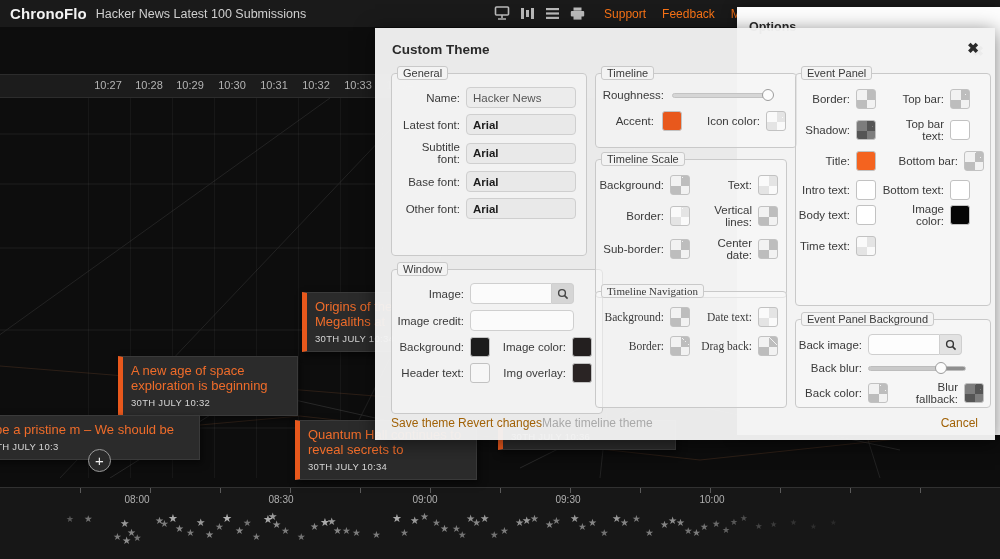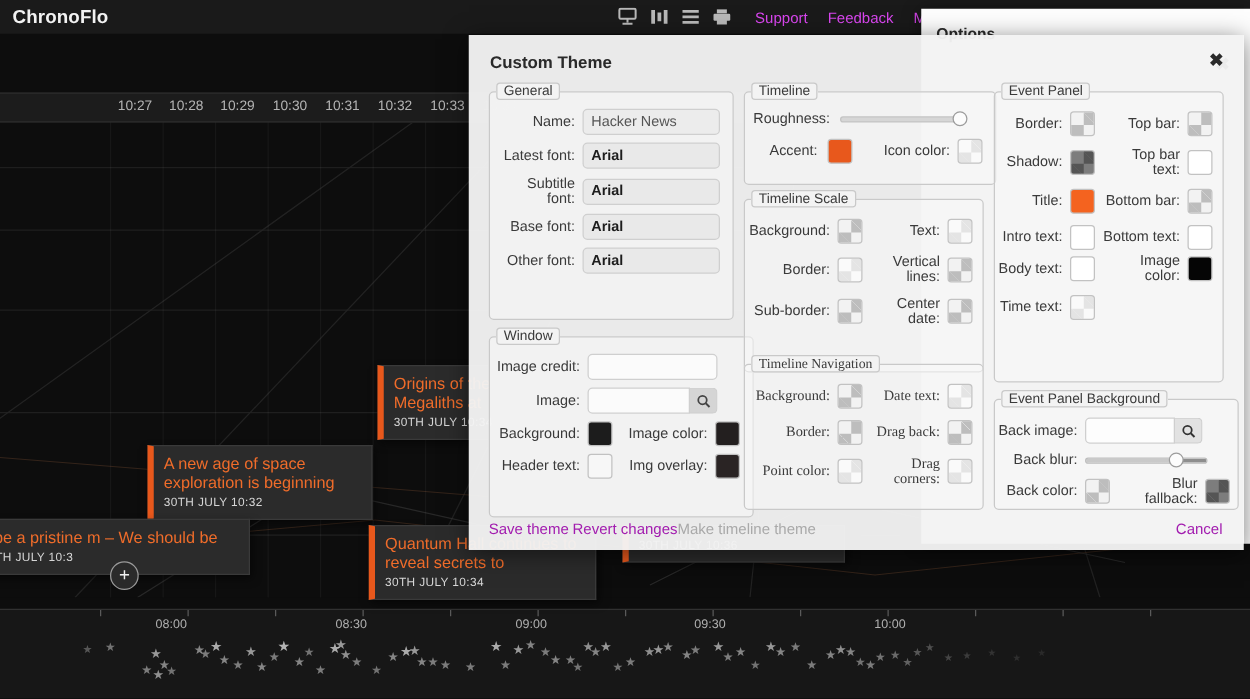--- a/index.html
+++ b/index.html
@@ -17,21 +17,21 @@
     position: absolute; top: 0; left: 0; width: 1000px; height: 27px;
     background: #1a1a1a; display: flex; align-items: center;
     z-index: 5;
   }
   .brand { font-size: 15px; font-weight: bold; color: #f2f2f2; margin-left: 10px; letter-spacing: .1px;}
   .subtitle { font-size: 12.5px; color: #cfcfcf; margin-left: 9px; }
   .hdr-spacer { flex: 1; }
   .hdr-icons { display: flex; align-items: center; gap: 8px; margin-right: 18px; }
   .hdr-icon { width: 17px; height: 15px; opacity: .82; }
   .hdr-menu { display: flex; align-items: center; gap: 16px; margin-right: 14px; }
-  .hdr-menu span { font-size: 12px; color: #d946ef; }
+  .hdr-menu span { font-size: 12px; color: #f97316; }
   .hdr-close { font-size: 14px; color: #e8e8e8; margin-right: 10px; font-weight:bold;}
 
   
   .scale-strip {
     position: absolute; top: 74px; left: 0; width: 1000px; height: 24px;
     background: #1c1c1c; border-top: 1px solid #2c2c2c; border-bottom: 1px solid #2c2c2c;
     z-index: 2;
   }
   .scale-strip .tick {
     position: absolute; top: 4px; font-size: 11px; color: #b4b4b4;
@@ -147,21 +147,21 @@
     align-items: center; justify-content: center;
   }
 
   .slider { position: relative; height: 14px; display: flex; align-items: center; }
   .slider .track { height: 5px; border-radius: 3px; width: 100%; }
   .slider .knob {
     position: absolute; width: 12px; height: 12px; border-radius: 50%;
     background: #fcfcfc; border: 1px solid #9c9c9c; top: 1px;
   }
 
-  .footer-btn { position: absolute; bottom: 10px; font-size: 12px; color: #a21caf; }
+  .footer-btn { position: absolute; bottom: 10px; font-size: 12px; color: #a16207; }
   .footer-btn.dim { color: #a9a9a9; }
 </style>
 </head>
 <body>
 
 <div id="app">
 
   <div class="floor">
     <svg width="1000" height="380" viewBox="0 0 1000 380">
       <rect width="1000" height="380" fill="#0d0d0d"></rect>
@@ -187,20 +187,21 @@
       </g>
       <g stroke="#3a3a3a" stroke-width="1" fill="none" opacity="0.6">
         <path d="M110,380 L250,292 L420,330"></path>
         <path d="M520,370 L660,300 L900,352"></path>
       </g>
     </svg>
   </div>
 
   <div class="app-header">
     <div class="brand">ChronoFlo</div>
+    <div class="subtitle">Hacker News Latest 100 Submissions</div>
     <div class="hdr-spacer"></div>
     <div class="hdr-icons">
       <span class="hdr-icon">
         <svg width="17" height="15" viewBox="0 0 17 15">
             <rect x="1.5" y="1" width="13" height="8" rx="1" fill="none" stroke="#dcdcdc" stroke-width="1.6"></rect>
             <path d="M8 9v3M4 13h8" stroke="#dcdcdc" stroke-width="1.6"></path>
           </svg>
       </span>
       <span class="hdr-icon">
         <svg width="17" height="15" viewBox="0 0 17 15">
@@ -337,34 +338,34 @@
         <span class="lbl" style="width:62px">Other font:</span>
         <input class="txtin fontin" style="width: 110px; margin-left: 6px;" value="Arial">
       </div>
     </div>
   </fieldset>
 
   <fieldset style="left:16px; top:234px; width:194px; height:152px;">
     <legend>Window</legend>
     <div style="padding:7px 10px 0 4px;">
       <div class="row">
-        <span class="lbl" style="width:68px">Image credit:</span>
-        <input class="txtin" style="width: 104px; margin-left: 6px; background: rgb(251, 251, 251);" value="">
-      </div>
-      <div class="row">
         <span class="lbl" style="width:68px">Image:</span>
         <input class="txtin" style="width: 82px; margin-left: 6px; border-radius: 4px 0px 0px 4px; background: rgb(251, 251, 251);" value="">
         <span class="searchbtn">
           <svg width="12" height="12" viewBox="0 0 12 12">
               <circle cx="5" cy="5" r="3.4" fill="none" stroke="#444" stroke-width="1.4"></circle>
               <path d="M7.6 7.6 L10.6 10.6" stroke="#444" stroke-width="1.5"></path>
             </svg>
         </span>
       </div>
       <div class="row">
+        <span class="lbl" style="width:68px">Image credit:</span>
+        <input class="txtin" style="width: 104px; margin-left: 6px; background: rgb(251, 251, 251);" value="">
+      </div>
+      <div class="row">
         <span class="lbl" style="width:68px">Background:</span>
         <span class="sw" style="margin-left:6px; background:#1c1c1c;"></span>
         <span class="lbl" style="width:68px; margin-left:8px;">Image color:</span>
         <span class="sw" style="margin-left:6px; background:#231f1f;"></span>
       </div>
       <div class="row">
         <span class="lbl" style="width:68px">Header text:</span>
         <span class="sw" style="margin-left:6px; background:#f7f7f7;"></span>
         <span class="lbl" style="width:68px; margin-left:8px;">Img overlay:</span>
         <span class="sw" style="margin-left:6px; background:#2a2424;"></span>
@@ -423,26 +424,20 @@
         <span class="sw chk" style="margin-left:6px;"></span>
         <span class="lbl" style="width:56px; margin-left:6px;text-align:right;">Date text:</span>
         <span class="sw chk-light" style="margin-left:6px;"></span>
       </div>
       <div class="row" style="margin-bottom:9px">
         <span class="lbl" style="width:66px">Border:</span>
         <span class="sw chk" style="margin-left:6px;"></span>
         <span class="lbl" style="width:56px; margin-left:6px;">Drag back:</span>
         <span class="sw chk" style="margin-left:6px;"></span>
       </div>
-      <div class="row">
-        <span class="lbl" style="width:66px">Point color:</span>
-        <span class="sw chk-light" style="margin-left:6px;"></span>
-        <span class="lbl" style="width:56px; margin-left:6px;">Drag corners:</span>
-        <span class="sw chk-light" style="margin-left:6px;"></span>
-      </div>
     </div>
   </fieldset>
 
   <fieldset style="left:420px; top:38px; width:184px; height:240px;">
     <legend>Event Panel</legend>
     <div style="padding:9px 6px 0 2px;">
       <div class="row" style="margin-bottom:9px">
         <span class="lbl" style="width:52px">Border:</span>
         <span class="sw chk" style="margin-left:6px;"></span>
         <span class="lbl" style="width:62px; margin-left:6px;">Top bar:</span>
@@ -450,21 +445,21 @@
       </div>
       <div class="row" style="margin-bottom:9px">
         <span class="lbl" style="width:52px">Shadow:</span>
         <span class="sw chk-dark" style="margin-left:6px;"></span>
         <span class="lbl" style="width:62px; margin-left:6px;">Top bar text:</span>
         <span class="sw" style="margin-left:6px; background:#ffffff;"></span>
       </div>
       <div class="row" style="margin-bottom:9px">
         <span class="lbl" style="width:52px">Title:</span>
         <span class="sw" style="margin-left:6px; background:#f4631f;"></span>
-        <span class="lbl" style="width:62px; margin-left:6px;">Bottom bar:</span>
+        <span class="lbl" style="width:62px; margin-left:20px;">Bottom bar:</span>
         <span class="sw chk" style="margin-left:6px;"></span>
       </div>
       <div class="row" style="margin-bottom:3px">
         <span class="lbl" style="width:52px">Intro text:</span>
         <span class="sw" style="margin-left:6px; background:#ffffff;"></span>
         <span class="lbl" style="width:62px; margin-left:6px;">Bottom text:</span>
         <span class="sw" style="margin-left:6px; background:#ffffff;"></span>
       </div>
       <div class="row" style="margin-bottom:9px">
         <span class="lbl" style="width:52px">Body text:</span>

